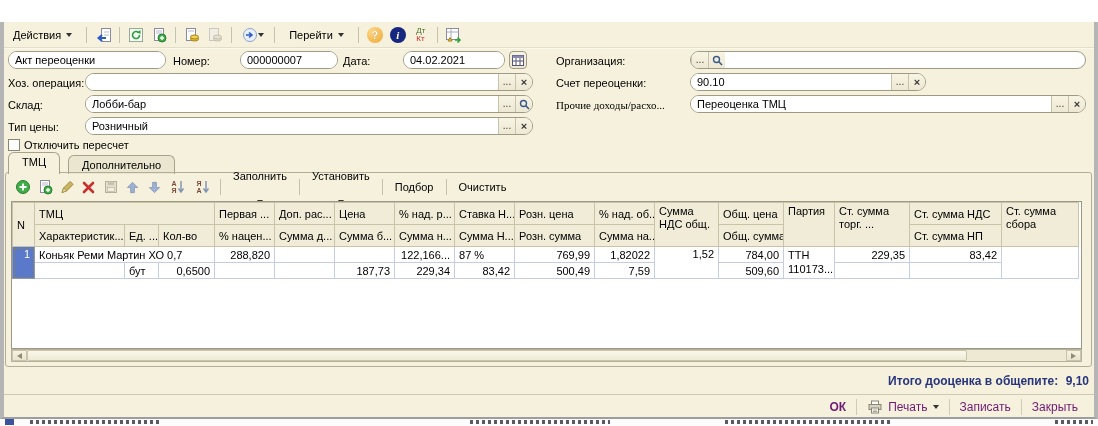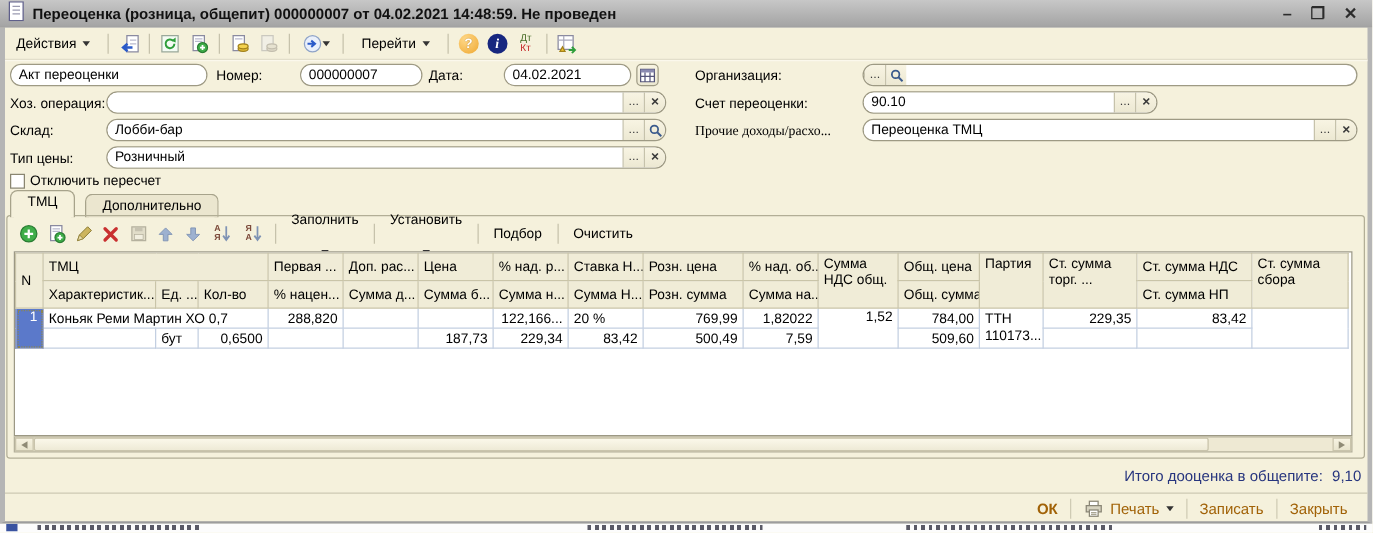--- a/index.html
+++ b/index.html
@@ -76,50 +76,34 @@
   table.grid td.topcell { vertical-align:top; }
 
   .hscroll { position:absolute; left:11px; top:349px; width:1071px; height:13px; background:#eee9d3;
     border:1px solid #b5b19b; display:flex; align-items:stretch; z-index:3; }
   .sb-arrow { flex:0 0 15px; display:flex; align-items:center; justify-content:center; background:linear-gradient(#f7f3e2,#e8e4cd); border:1px solid #c9c4ac; }
   .sb-thumb { flex:0 0 940px; background:linear-gradient(#fbf8ea,#eeead6); border:1px solid #c9c4ac; border-radius:2px; }
   .arrow-l { width:0;height:0;border-top:3px solid transparent;border-bottom:3px solid transparent;border-right:5px solid #8f8b76; }
   .arrow-r { width:0;height:0;border-top:3px solid transparent;border-bottom:3px solid transparent;border-left:5px solid #8f8b76; }
 
   
-  .totals { position:absolute; right:9px; top:374px; font-size:12px; font-weight:normal; color:#27357e; z-index:3; }
+  .totals { position:absolute; right:9px; top:374px; font-size:12px; font-weight:bold; color:#27357e; z-index:3; }
   .bottombar { position:absolute; left:4px; top:394px; width:1090px; height:25px; border-top:1px solid #cdc9b3;
     display:flex; align-items:center; justify-content:flex-end; padding-right:6px; }
-  .bb { display:flex; align-items:center; gap:5px; padding:2px 10px; font-size:12px; color:#a16207; white-space:nowrap; }
+  .bb { display:flex; align-items:center; gap:5px; padding:2px 10px; font-size:12px; color:#701a75; white-space:nowrap; }
   .bb.ok { font-weight:bold; }
   .bsep { width:1px; height:16px; background:#cfcbb4; }
 </style>
 </head>
 <body>
 
 <div class="screen">
 
   <div class="content-bg"></div>
 
-  <div class="titlebar">
-    <span>
-      <svg width="14" height="16" viewBox="0 0 14 16">
-          <rect x="1.5" y="0.5" width="11" height="15" fill="#ffffff" stroke="#5f5f8a"></rect>
-          <line x1="4" y1="4" x2="10" y2="4" stroke="#9a9ab0"></line>
-          <line x1="4" y1="7" x2="10" y2="7" stroke="#9a9ab0"></line>
-          <line x1="4" y1="10" x2="10" y2="10" stroke="#9a9ab0"></line>
-        </svg>
-    </span>
-    <span class="title-text">Переоценка (розница, общепит) 000000007 от 04.02.2021 14:48:59. Не проведен</span>
-    <span class="win-controls">
-      <span class="win-btn">–</span>
-      <span class="win-btn">❐</span>
-      <span class="win-btn">✕</span>
-    </span>
-  </div>
 
   <div class="toolbar">
     <span class="tb-text">
       <span>Действия</span>
       <span class="caret"></span>
     </span>
     <span class="vsep"></span>
     <span class="iconbtn">
       <svg width="17" height="16" viewBox="0 0 17 16">
           <rect x="6.5" y="1.5" width="9" height="13" fill="#fff" stroke="#8a8aa0"></rect>
@@ -418,21 +402,21 @@
         <th>Общ. сумма</th>
         <th>Ст. сумма НП</th>
       </tr>
       <tr>
         <td rowspan="2" class="ncell">1</td>
         <td colspan="3">Коньяк Реми Мартин ХО 0,7</td>
         <td class="num">288,820</td>
         <td></td>
         <td></td>
         <td class="num">122,166...</td>
-        <td>20 %</td>
+        <td>87 %</td>
         <td class="num">769,99</td>
         <td class="num">1,82022</td>
         <td rowspan="2" class="num topcell">1,52</td>
         <td class="num">784,00</td>
         <td rowspan="2" class="wrapcell">ТТН 110173...</td>
         <td class="num">229,35</td>
         <td class="num">83,42</td>
         <td rowspan="2"></td>
       </tr>
       <tr>

